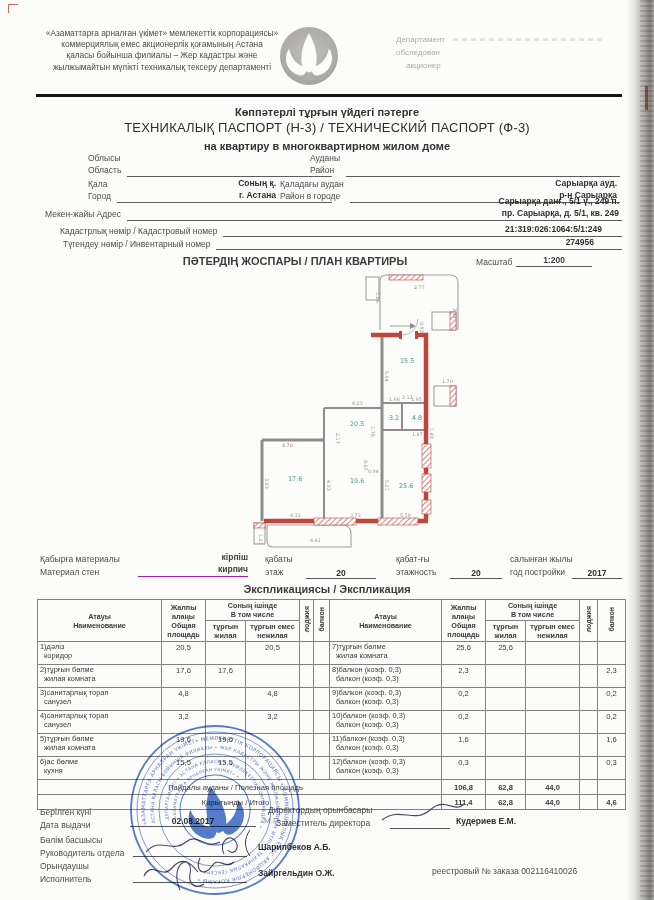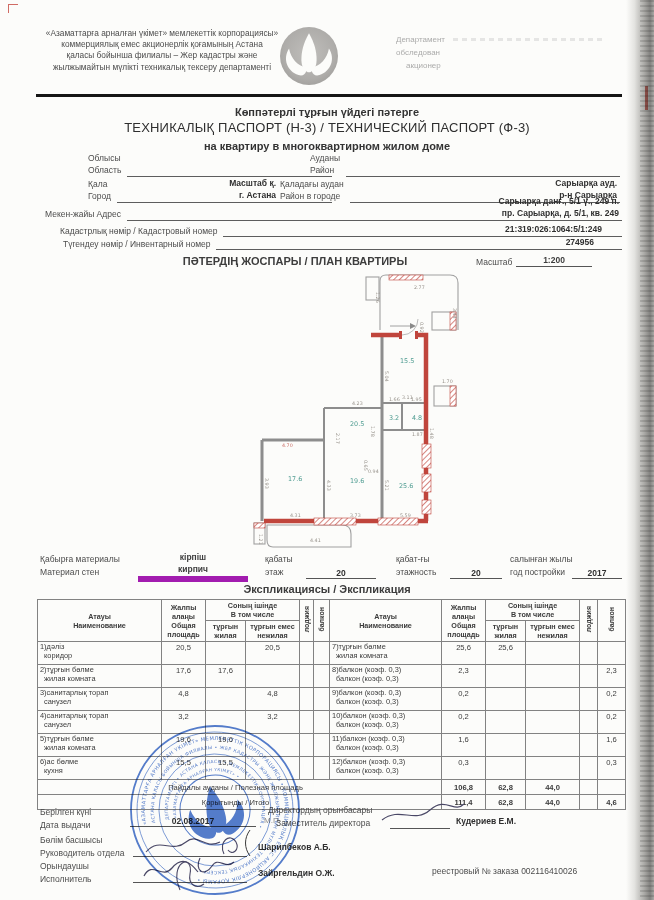--- a/index.html
+++ b/index.html
@@ -128,21 +128,21 @@
       <div></div>
     </div>
 </div>
 
 <div class="abs frow" style="left:88px;top:178px;width:244px">
   <div class="flbl">
       <div>Қала</div>
       <div>Город</div>
     </div>
   <div class="fval" style="padding-right:56px">
-      <div>Масштаб қ.</div>
+      <div>Соның қ.</div>
       <div>г. Астана</div>
     </div>
 </div>
 <div class="abs frow" style="left:280px;top:178px;width:340px">
   <div class="flbl">
       <div>Қаладағы аудан</div>
       <div>Район в городе</div>
     </div>
   <div class="fval" style="padding-right:3px">
       <div>Сарыарқа ауд.</div>
@@ -250,21 +250,21 @@
       <text x="98" y="215" class="room">19.6</text>
       <text x="36" y="213" class="room">17.6</text>
       <text x="147" y="220" class="room">25.6</text>
     </g>
 </svg>
 
 <div class="abs sgl" style="left:40px;top:553px">
   <div>Қабырға материалы</div>
     <div>Материал стен</div>
 </div>
-<div class="abs" style="left:138px;top:551px;width:110px;border-bottom:6px solid #a21caf;text-align:center;font-size:8.5px;font-weight:bold;line-height:1.45">
+<div class="abs" style="left:138px;top:551px;width:110px;border-bottom:1px solid #a21caf;text-align:right;font-size:8.5px;font-weight:bold;line-height:1.45">
   <div>кірпіш</div>
     <div>кирпич</div>
 </div>
 <div class="abs sgl" style="left:265px;top:553px">
   <div>қабаты</div>
     <div>этаж</div>
 </div>
 <div class="abs uline" style="left:306px;top:553px;width:70px;height:25px">20</div>
 <div class="abs sgl" style="left:396px;top:553px">
   <div>қабат-ғы</div>

